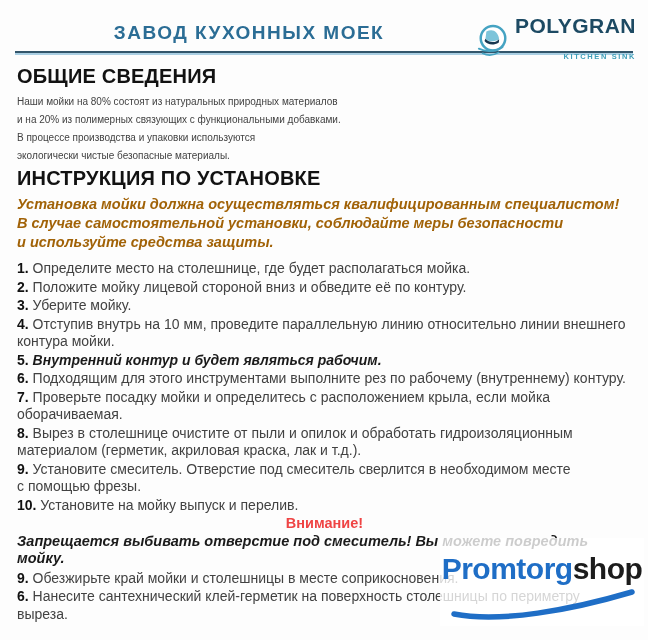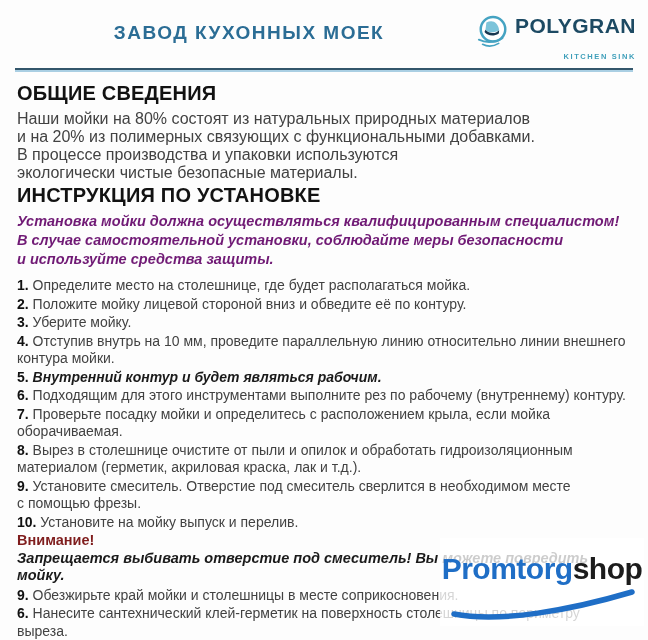--- a/index.html
+++ b/index.html
@@ -8,37 +8,37 @@
   .page {
     position: relative;
     width: 648px; height: 640px;
     background: #fdfdfd;
     overflow: hidden;
     color: #404040;
   }
   
   .header {
     position: relative;
-    height: 68px;
+    height: 51px;
     padding: 0 14px;
   }
   .header-title {
     position: absolute;
     left: 0; right: 150px; top: 22px;
     text-align: center;
     font-size: 19px;
     font-weight: 700;
     letter-spacing: 1.5px;
     color: #2b6d95;
   }
   .logo {
     position: absolute;
     right: 12px; top: 14px;
     display: flex;
-    align-items: flex-start;
+    align-items: flex-end;
     gap: 5px;
   }
   .logo-icon svg { display: block; }
   .logo-text { display: flex; flex-direction: column; align-items: flex-end; }
   .brand-name {
     font-size: 21px;
     font-weight: 800;
     letter-spacing: 0.5px;
     color: #1d4a63;
     line-height: 24px;
@@ -59,32 +59,32 @@
   
   .content { padding: 8px 16px 16px 17px; }
   h2.section-heading {
     font-size: 20px;
     font-weight: 800;
     color: #121212;
     letter-spacing: 0.2px;
     margin: 2px 0 5px 0;
   }
   .para {
-    font-size: 16px;
+    font-size: 10px;
     line-height: 18px;
     white-space: pre-line;
     color: #424242;
   }
   .section-install { }
   .safety {
     font-size: 14.5px;
     line-height: 19px;
     font-weight: 700;
     font-style: italic;
-    color: #701a75;
+    color: #a16207;
     white-space: pre-line;
     margin: 2px 0 8px 0;
   }
   .steps { }
   .step {
     font-size: 14px;
     line-height: 17.5px;
     margin-bottom: 1px;
     color: #424242;
   }
@@ -92,21 +92,22 @@
   .step .step-text { white-space: pre-line; text-align: center; }
   .step.em .step-text {
     font-weight: 700;
     font-style: italic;
     color: #1a1a1a;
   }
   .notice-label {
     font-size: 14.5px;
     line-height: 17.5px;
     font-weight: 800;
-    color: #7f1d1d;
+    color: #ef4444;
+    text-align: center;
   }
   .notice-text {
     font-size: 14.5px;
     line-height: 17.5px;
     font-weight: 700;
     font-style: italic;
     color: #1a1a1a;
     margin-bottom: 2px;
   }
   

